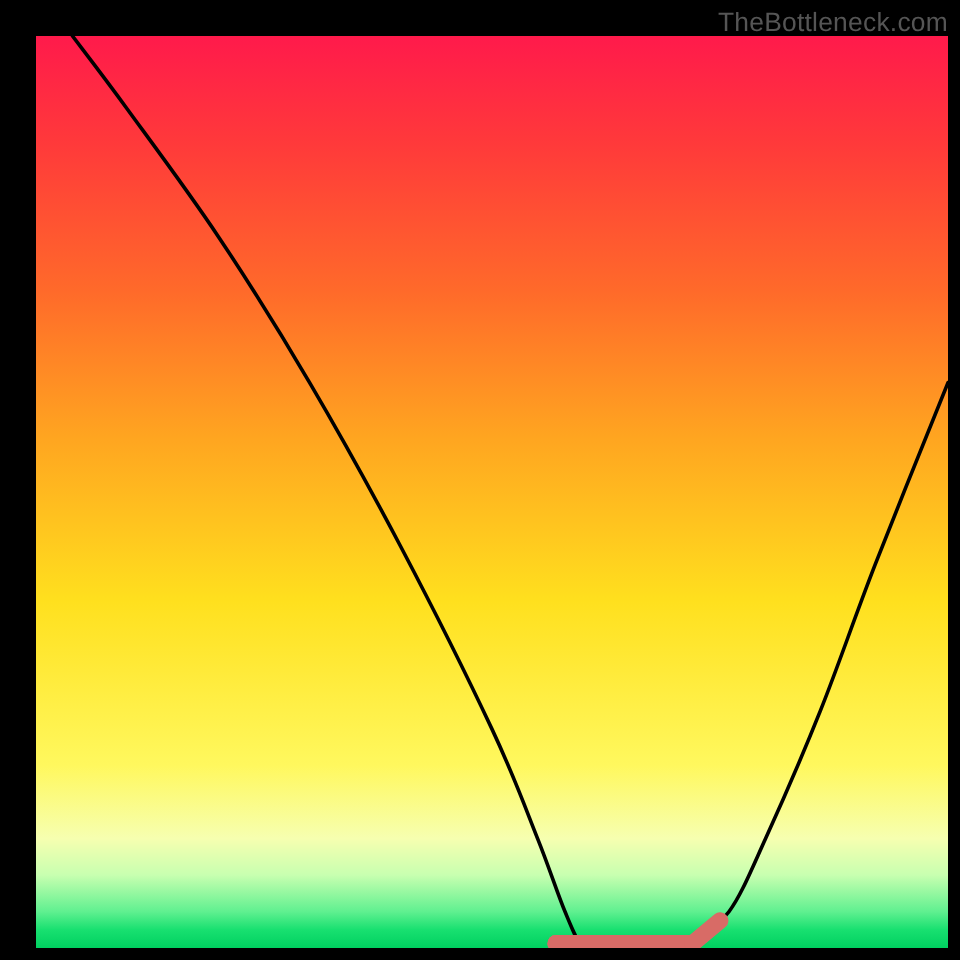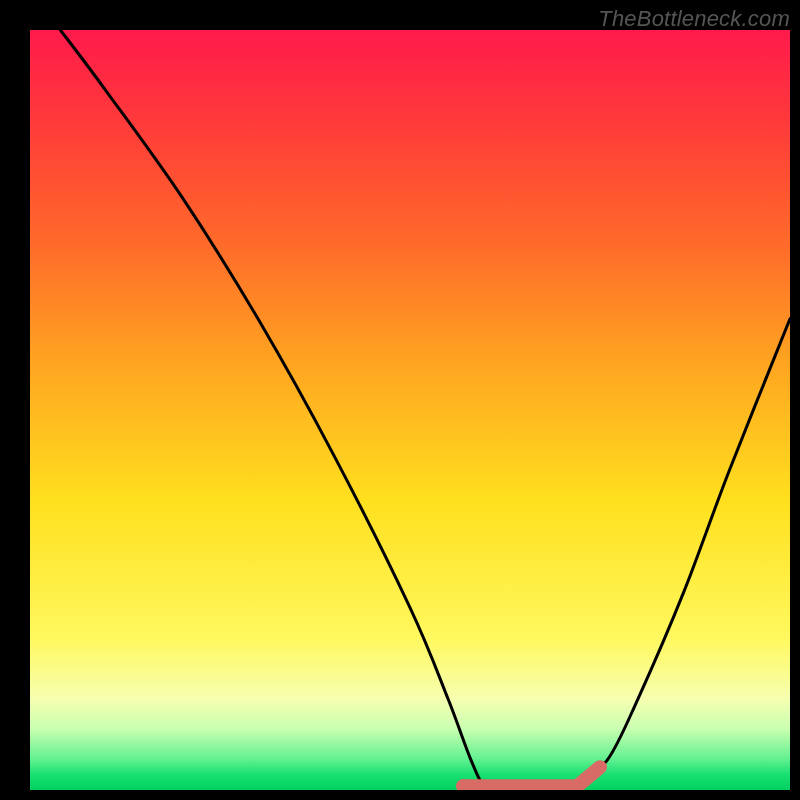--- a/index.html
+++ b/index.html
@@ -36,21 +36,20 @@
       #18e070 98%,
       #00d060 100%);
   }
   .attribution {
     position: absolute;
     top: 6px;
     right: 10px;
     color: #555;
     font-size: 22px;
     letter-spacing: 0.2px;
-    font-style: italic;
   }
   svg.curve {
     position: absolute;
     left: 0;
     top: 0;
     width: 760px;
     height: 760px;
   }
 </style>
 </head>

